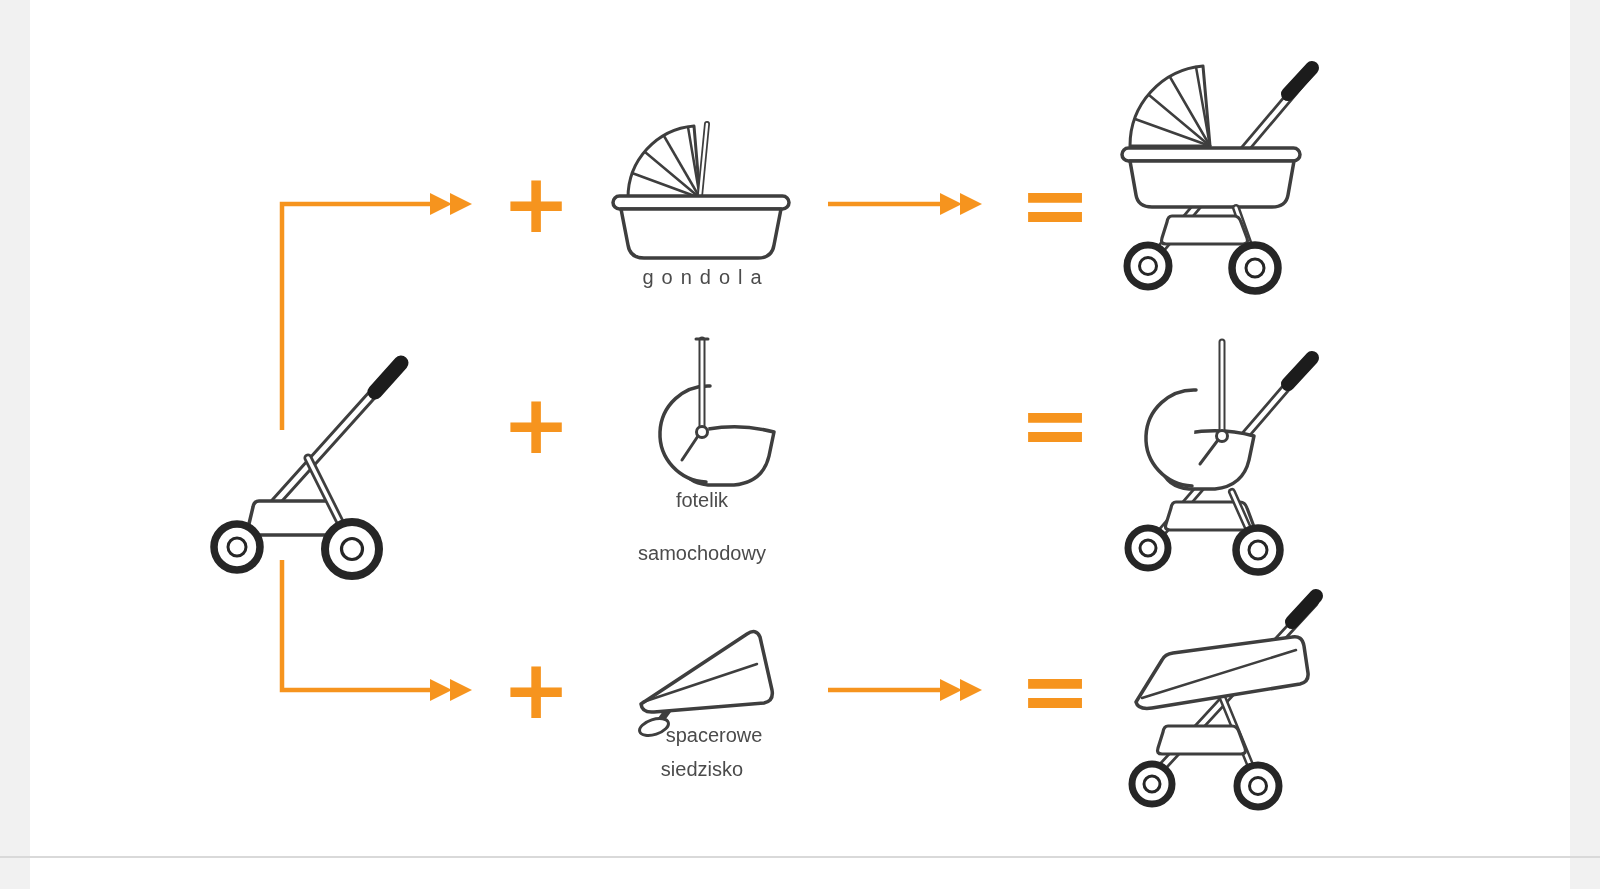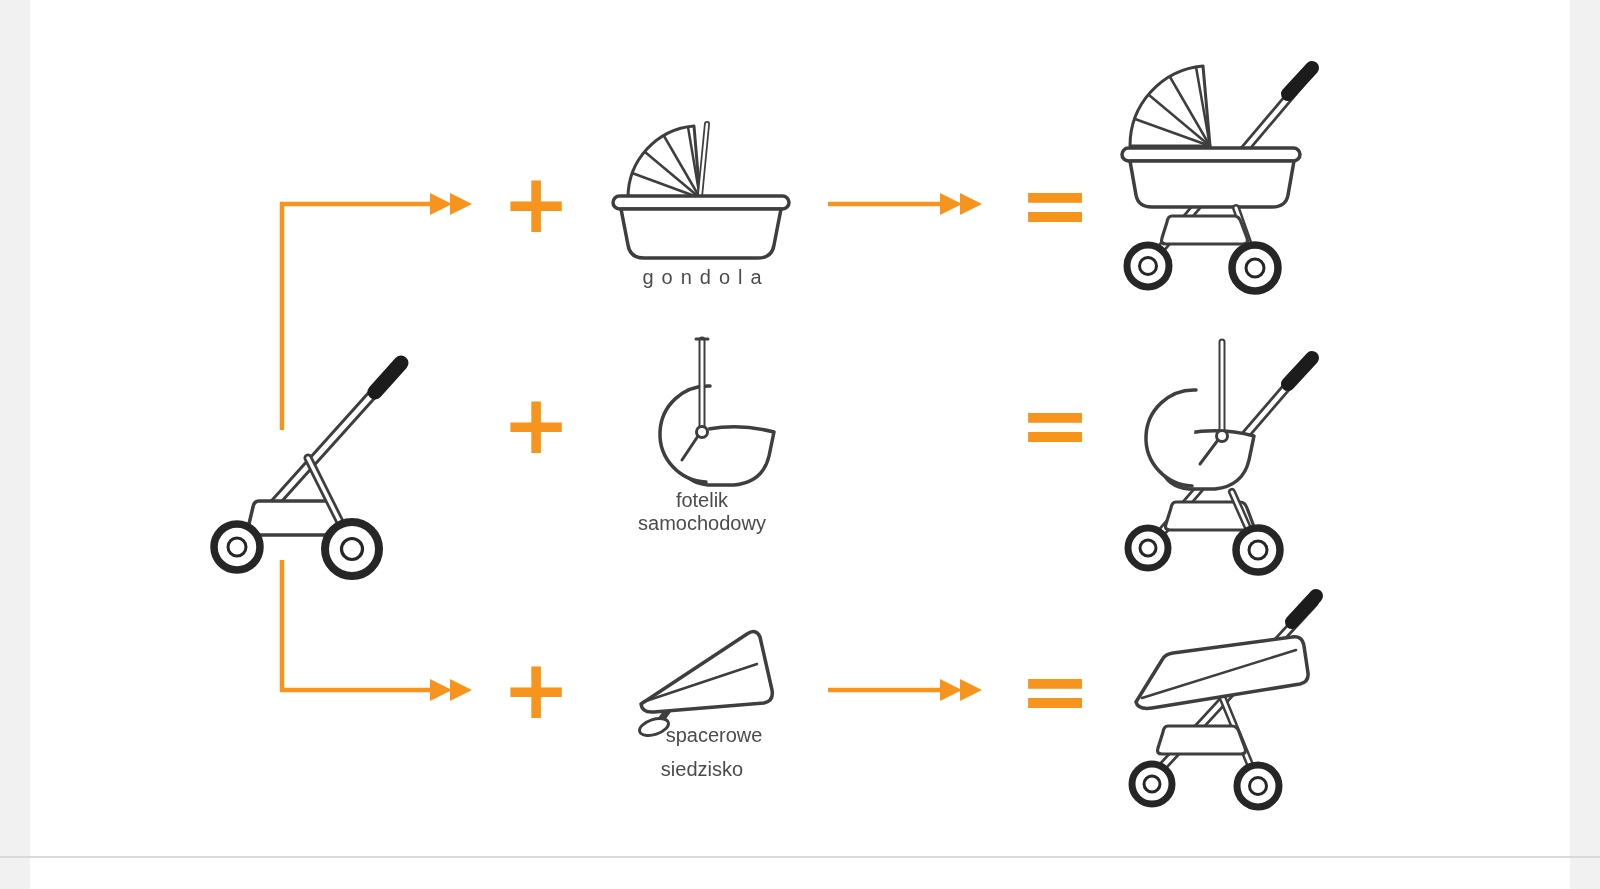--- a/index.html
+++ b/index.html
@@ -142,21 +142,21 @@
       <path class="ln-fill" stroke-width="3.5" d="M58,106 Q104,90 150,102 L145,126 Q139,152 110,155 L84,155 Q62,153 55,134 Z"></path>
       <path class="ln-fill" stroke-width="3.5" d="M86,56 A48 48 0 1 0 82,152"></path>
       <line class="ln" x1="78" y1="10" x2="78" y2="100" stroke-width="7"></line>
       <line class="tube-core" x1="78" y1="10" x2="78" y2="100" stroke-width="3"></line>
       <line class="ln" x1="72" y1="9" x2="84" y2="9" stroke-width="3"></line>
       <circle cx="78" cy="102" r="5.5" fill="#fff" stroke="#3e3e3e" stroke-width="3"></circle>
       <line class="ln" x1="74" y1="106" x2="58" y2="130" stroke-width="3"></line>
     </svg>
   </div>
   <div class="lbl" style="top:489px;">fotelik</div>
-  <div class="lbl" style="top:512px;">samochodowy</div>
+  <div class="lbl" style="top:542px;">samochodowy</div>
   <div class="op equals" style="left:1055px;top:424px;">=</div>
   <div class="icon" style="left:1112px;top:332px;width:230px;height:245px;">
     <svg viewBox="0 0 230 245">
       <line class="ln" x1="36" y1="216" x2="198" y2="28" stroke-width="10"></line>
       <line class="tube-core" x1="36" y1="216" x2="198" y2="28" stroke-width="4.5"></line>
       <path class="ln-fill" stroke-width="3.5" d="M50,108 Q96,92 142,104 L137,128 Q131,154 103,157 L77,157 Q55,155 49,136 Z"></path>
       <path class="ln-fill" stroke-width="3.5" d="M84,58 A48 48 0 1 0 80,154"></path>
       <line class="ln" x1="110" y1="10" x2="110" y2="102" stroke-width="7"></line>
       <line class="tube-core" x1="110" y1="10" x2="110" y2="102" stroke-width="3"></line>
       <circle cx="110" cy="104" r="5.5" fill="#fff" stroke="#3e3e3e" stroke-width="3"></circle>

